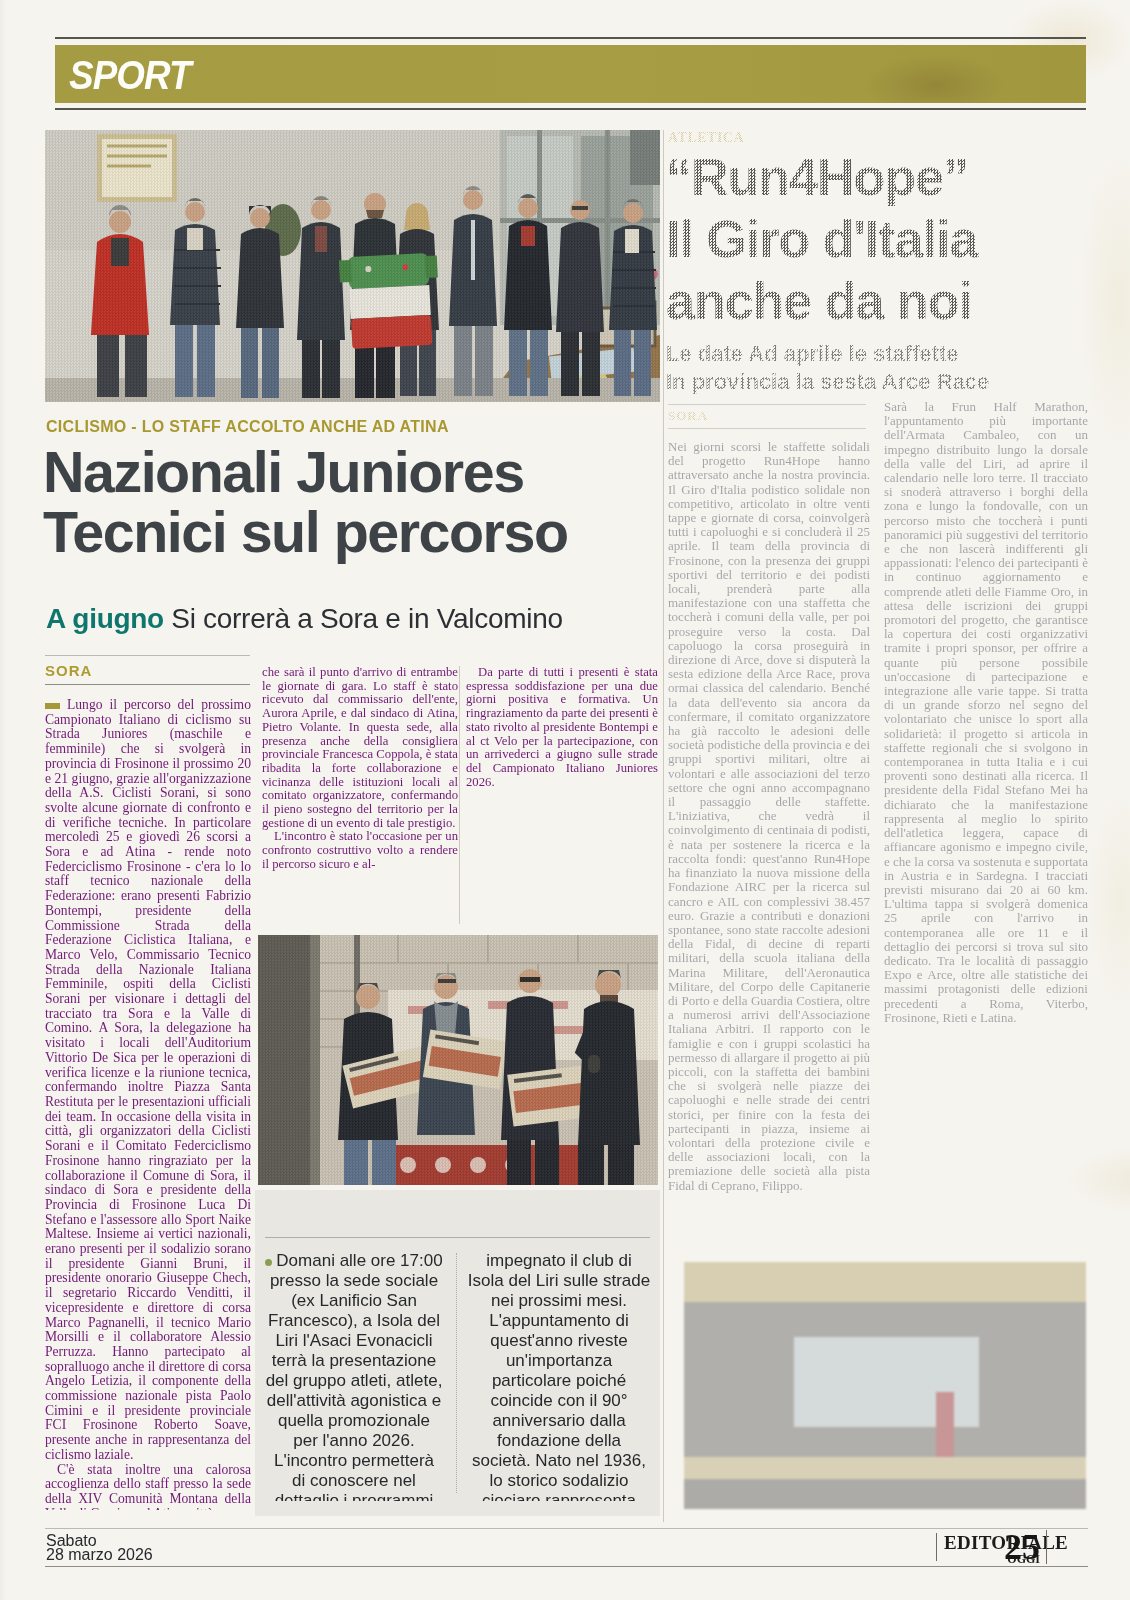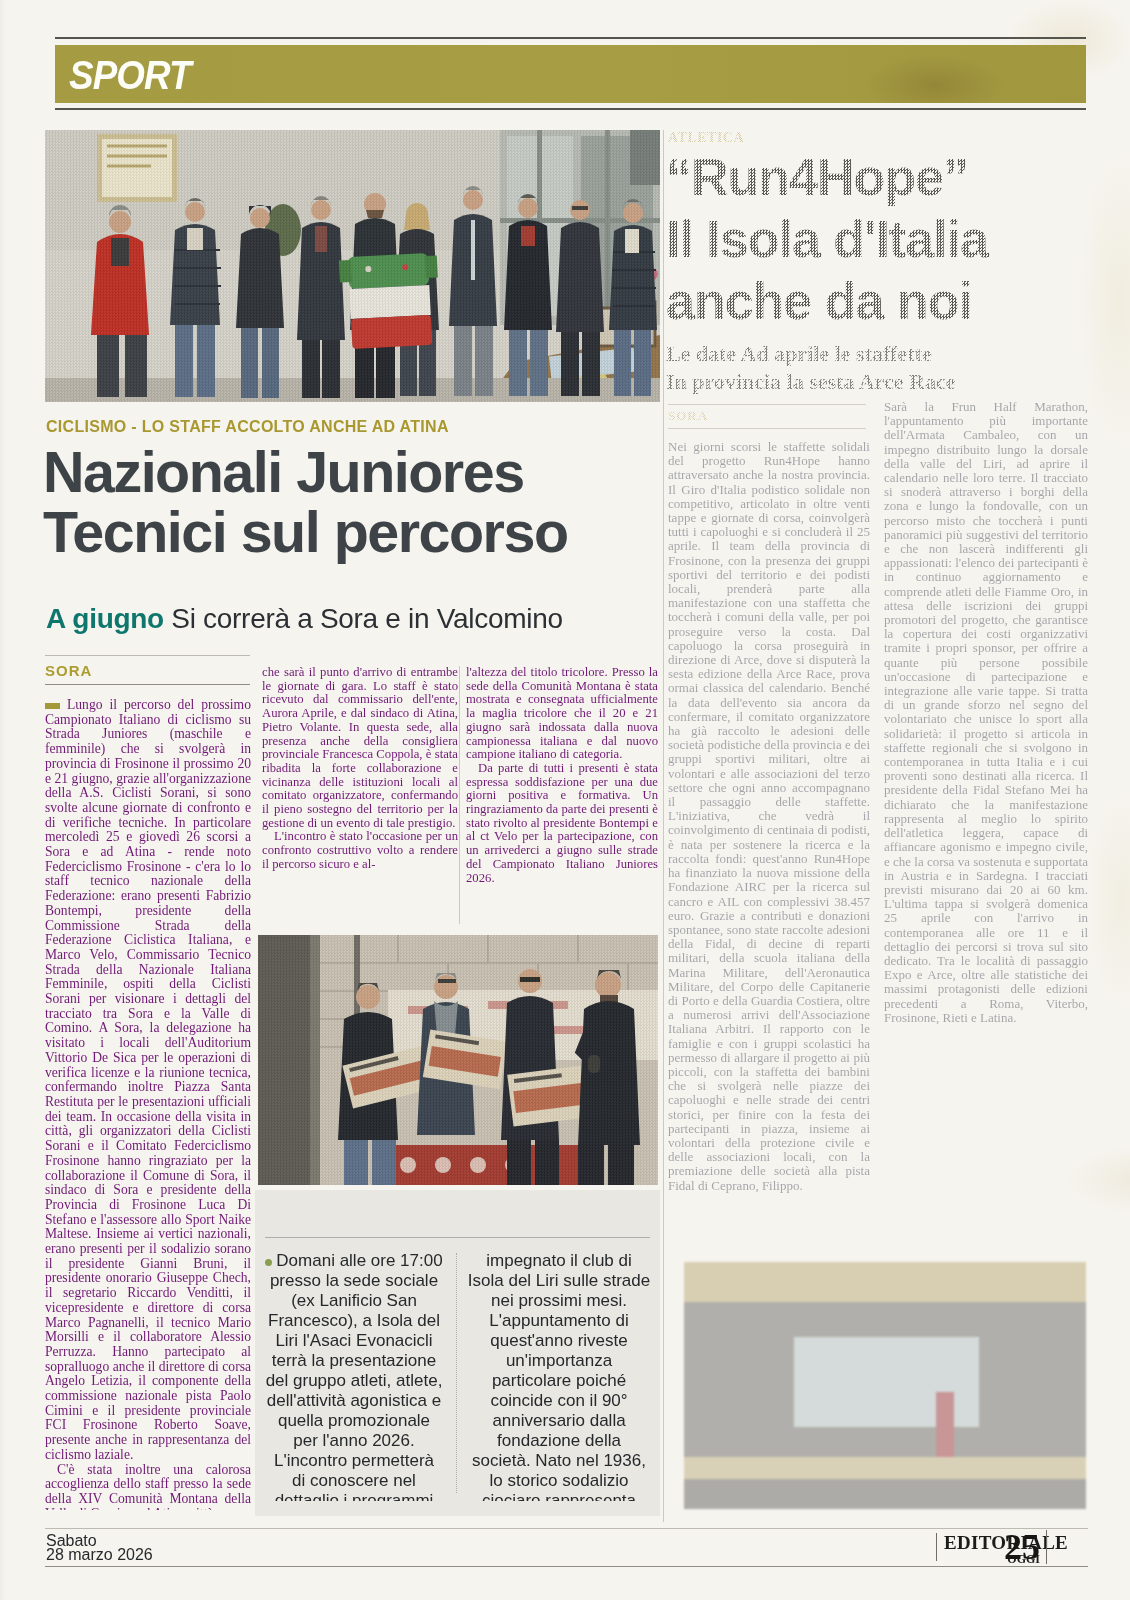--- a/index.html
+++ b/index.html
@@ -52,21 +52,21 @@
   .bullet{display:inline-block;width:7px;height:7px;border-radius:50%;background:#8a9e52;margin-right:4px;}
   .dotted-div{border-left:1px dotted #b0ada4;width:0;}
   
   .speck-dark{background-image:repeating-conic-gradient(rgba(64,64,58,.85) 0% 25%, rgba(64,64,58,0) 0% 50%);
       background-size:3px 3px;-webkit-background-clip:text;background-clip:text;color:transparent;
       filter:blur(.4px);}
   .speck-gold{background-image:repeating-conic-gradient(rgba(172,152,60,.8) 0% 25%, rgba(172,152,60,0) 0% 50%);
       background-size:2px 2px;-webkit-background-clip:text;background-clip:text;color:transparent;
       filter:blur(.3px);font-family:Liberation Serif, serif;}
   .ghost-headline{font-weight:bold;font-size:52px;line-height:62px;letter-spacing:-1px;}
-  .ghost-subhead{font-size:22px;line-height:28px;font-weight:bold;font-family:Liberation Serif, serif;}
+  .ghost-subhead{font-size:22px;line-height:28px;font-weight:bold;}
   .ghost-body{font-family:"Liberation Serif",serif;font-size:13px;line-height:14.2px;
       text-align:justify;color:#0f172a;opacity:.36;filter:blur(.45px);overflow:hidden;}
   .ghost-rule{background:#c9c5bb;height:1px;opacity:.8;}
   .ghost-photo{filter:blur(1px) saturate(.85);opacity:.95;overflow:hidden;background:#c3c0b8;}
   .ghost-photo .band-top{position:absolute;left:0;top:0;width:100%;height:40px;background:#e9ddb4;}
   .ghost-photo .mid{position:absolute;left:0;top:40px;width:100%;height:155px;background:#b7b5af;}
   .ghost-photo .sign{position:absolute;left:110px;top:75px;width:185px;height:90px;background:#e2eaeb;}
   .ghost-photo .stripe{position:absolute;left:252px;top:130px;width:18px;height:115px;background:#dc9496;}
   .ghost-photo .band-low{position:absolute;left:0;top:195px;width:100%;height:22px;background:#eadfba;}
   .ghost-photo .bottom{position:absolute;left:0;top:217px;width:100%;height:30px;background:#b3b1ab;}
@@ -220,21 +220,20 @@
   <div class="abs body-serif col1" style="left:45px;top:698px;width:206px;height:812px;overflow:hidden;">
     <p><span class="lead-dash"></span><span>Lungo il percorso del prossimo Campionato Italiano di ciclismo su Strada Juniores (maschile e femminile) che si svolgerà in provincia di Frosinone il prossimo 20 e 21 giugno, grazie all'organizzazione della A.S. Ciclisti Sorani, si sono svolte alcune giornate di confronto e di verifiche tecniche. In particolare mercoledì 25 e giovedì 26 scorsi a Sora e ad Atina - rende noto Federciclismo Frosinone - c'era lo lo staff tecnico nazionale della Federazione: erano presenti Fabrizio Bontempi, presidente della Commissione Strada della Federazione Ciclistica Italiana, e Marco Velo, Commissario Tecnico Strada della Nazionale Italiana Femminile, ospiti della Ciclisti Sorani per visionare i dettagli del tracciato tra Sora e la Valle di Comino. A Sora, la delegazione ha visitato i locali dell'Auditorium Vittorio De Sica per le operazioni di verifica licenze e la riunione tecnica, confermando inoltre Piazza Santa Restituta per le presentazioni ufficiali dei team. In occasione della visita in città, gli organizzatori della Ciclisti Sorani e il Comitato Federciclismo Frosinone hanno ringraziato per la collaborazione il Comune di Sora, il sindaco di Sora e presidente della Provincia di Frosinone Luca Di Stefano e l'assessore allo Sport Naike Maltese. Insieme ai vertici nazionali, erano presenti per il sodalizio sorano il presidente Gianni Bruni, il presidente onorario Giuseppe Chech, il segretario Riccardo Venditti, il vicepresidente e direttore di corsa Marco Pagnanelli, il tecnico Mario Morsilli e il collaboratore Alessio Perruzza. Hanno partecipato al sopralluogo anche il direttore di corsa Angelo Letizia, il componente della commissione nazionale pista Paolo Cimini e il presidente provinciale FCI Frosinone Roberto Soave, presente anche in rappresentanza del ciclismo laziale.</span></p>
     <p class="ind">C'è stata inoltre una calorosa accoglienza dello staff presso la sede della XIV Comunità Montana della Valle di Comino ad Atina, città</p>
   </div>
   <div class="abs body-serif col23" style="left:262px;top:666px;width:196px;height:264px;overflow:hidden;">
     <p>che sarà il punto d'arrivo di entrambe le giornate di gara. Lo staff è stato ricevuto dal commissario dell'ente, Aurora Aprile, e dal sindaco di Atina, Pietro Volante. In questa sede, alla presenza anche della consigliera provinciale Francesca Coppola, è stata ribadita la forte collaborazione e vicinanza delle istituzioni locali al comitato organizzatore, confermando il pieno sostegno del territorio per la gestione di un evento di tale prestigio.</p>
     <p class="ind">L'incontro è stato l'occasione per un confronto costruttivo volto a rendere il percorso sicuro e al-</p>
   </div>
   <div class="abs vhair" style="left:459px;top:666px;height:258px;"></div>
   <div class="abs body-serif col23" style="left:466px;top:666px;width:192px;height:264px;overflow:hidden;">
-    <p>l'altezza del titolo tricolore. Presso la sede della Comunità Montana è stata mostrata e consegnata ufficialmente la maglia tricolore che il 20 e 21 giugno sarà indossata dalla nuova campionessa italiana e dal nuovo campione italiano di categoria.</p>
     <p class="ind">Da parte di tutti i presenti è stata espressa soddisfazione per una due giorni positiva e formativa. Un ringraziamento da parte dei presenti è stato rivolto al presidente Bontempi e al ct Velo per la partecipazione, con un arrivederci a giugno sulle strade del Campionato Italiano Juniores 2026.</p>
   </div>
 
   <div class="abs photo grain" style="left:258px;top:935px;width:400px;height:250px;">
     <svg width="400" height="250" viewBox="0 0 400 250" xmlns="http://www.w3.org/2000/svg">
       <rect width="400" height="250" fill="#c9c2b3"></rect>
       <path d="M0 28h400M0 56h400M0 84h400M0 112h400" stroke="#b4ab9b" stroke-width="2"></path>
       <path d="M60 0v28M140 0v28M230 0v28M320 0v28M100 28v28M190 28v28M280 28v28M370 28v28M60 56v28M150 56v28M250 56v28M345 56v28" stroke="#b4ab9b" stroke-width="2"></path>
       <rect x="0" y="0" width="58" height="250" fill="#5e5b54"></rect>
       <rect x="52" y="0" width="10" height="250" fill="#7c786d"></rect>
@@ -299,21 +298,21 @@
     <span class="bullet"></span><span>Domani alle ore 17:00 presso la sede sociale (ex Lanificio San Francesco), a Isola del Liri l'Asaci Evonacicli terrà la presentazione del gruppo atleti, atlete, dell'attività agonistica e quella promozionale per l'anno 2026. L'incontro permetterà di conoscere nel dettaglio i programmi sportivi che il sodalizio intende portare avanti nel corso della nuova stagione. L'incontro rappresenterà anche il momento ufficiale di apertura della stagione per l'A.s.a.c.i. Evonacicli. Durante il pomeriggio verranno illustrati i progetti e gli impegni che vedranno</span>
   </div>
   <div class="abs dotted-div" style="left:456px;top:1253px;height:240px;"></div>
   <div class="abs captext" style="left:467px;top:1251px;width:184px;height:250px;overflow:hidden;">impegnato il club di Isola del Liri sulle strade nei prossimi mesi. L'appuntamento di quest'anno riveste un'importanza particolare poiché coincide con il 90° anniversario dalla fondazione della società. Nato nel 1936, lo storico sodalizio ciociaro rappresenta una realtà prestigiosa, radicata non solo nella provincia, ma su tutto il territorio nazionale. Un traguardo d'eccezione, evidenziato dalle date 1936-2026, che conferma l'A.s.a.c.i. come un punto di riferimento per il settore da quasi un secolo.</div>
 
   <div class="abs vhair" style="left:663px;top:130px;height:1392px;"></div>
 
   <div class="abs speck-gold" style="left:668px;top:130px;font-weight:bold;font-size:14px;letter-spacing:.5px;opacity:.6;">ATLETICA</div>
   <div class="abs ghost-headline speck-dark" style="left:666px;top:146px;width:424px;">
     <div>“Run4Hope”</div>
-    <div>Il Isola d'Italia</div>
+    <div>Il Giro d'Italia</div>
     <div>anche da noi</div>
   </div>
   <div class="abs ghost-subhead speck-dark" style="left:666px;top:340px;width:424px;opacity:.75;">
     <div>Le date Ad aprile le staffette</div>
     <div>In provincia la sesta Arce Race</div>
   </div>
   <div class="abs ghost-rule" style="left:668px;top:404px;width:198px;"></div>
   <div class="abs speck-gold" style="left:668px;top:408px;font-weight:bold;font-size:13px;letter-spacing:1px;opacity:.55;">SORA</div>
   <div class="abs ghost-rule" style="left:668px;top:428px;width:198px;"></div>
   <div class="abs ghost-body" style="left:668px;top:440px;width:202px;height:815px;">Nei giorni scorsi le staffette solidali del progetto Run4Hope hanno attraversato anche la nostra provincia. Il Giro d'Italia podistico solidale non competitivo, articolato in oltre venti tappe e giornate di corsa, coinvolgerà tutti i capoluoghi e si concluderà il 25 aprile. Il team della provincia di Frosinone, con la presenza dei gruppi sportivi del territorio e dei podisti locali, prenderà parte alla manifestazione con una staffetta che toccherà i comuni della valle, per poi proseguire verso la costa. Dal capoluogo la corsa proseguirà in direzione di Arce, dove si disputerà la sesta edizione della Arce Race, prova ormai classica del calendario. Benché la data dell'evento sia ancora da confermare, il comitato organizzatore ha già raccolto le adesioni delle società podistiche della provincia e dei gruppi sportivi militari, oltre ai volontari e alle associazioni del terzo settore che ogni anno accompagnano il passaggio delle staffette. L'iniziativa, che vedrà il coinvolgimento di centinaia di podisti, è nata per sostenere la ricerca e la raccolta fondi: quest'anno Run4Hope ha finanziato la nuova missione della Fondazione AIRC per la ricerca sul cancro e AIL con complessivi 38.457 euro. Grazie a contributi e donazioni spontanee, sono state raccolte adesioni della Fidal, di decine di reparti militari, della scuola italiana della Marina Militare, dell'Aeronautica Militare, del Corpo delle Capitanerie di Porto e della Guardia Costiera, oltre a numerosi arrivi dell'Associazione Italiana Arbitri. Il rapporto con le famiglie e con i gruppi scolastici ha permesso di allargare il progetto ai più piccoli, con la staffetta dei bambini che si svolgerà nelle piazze dei capoluoghi e nelle strade dei centri storici, per finire con la festa dei partecipanti in piazza, insieme ai volontari della protezione civile e delle associazioni locali, con la premiazione delle società alla pista Fidal di Ceprano, Filippo.</div>

